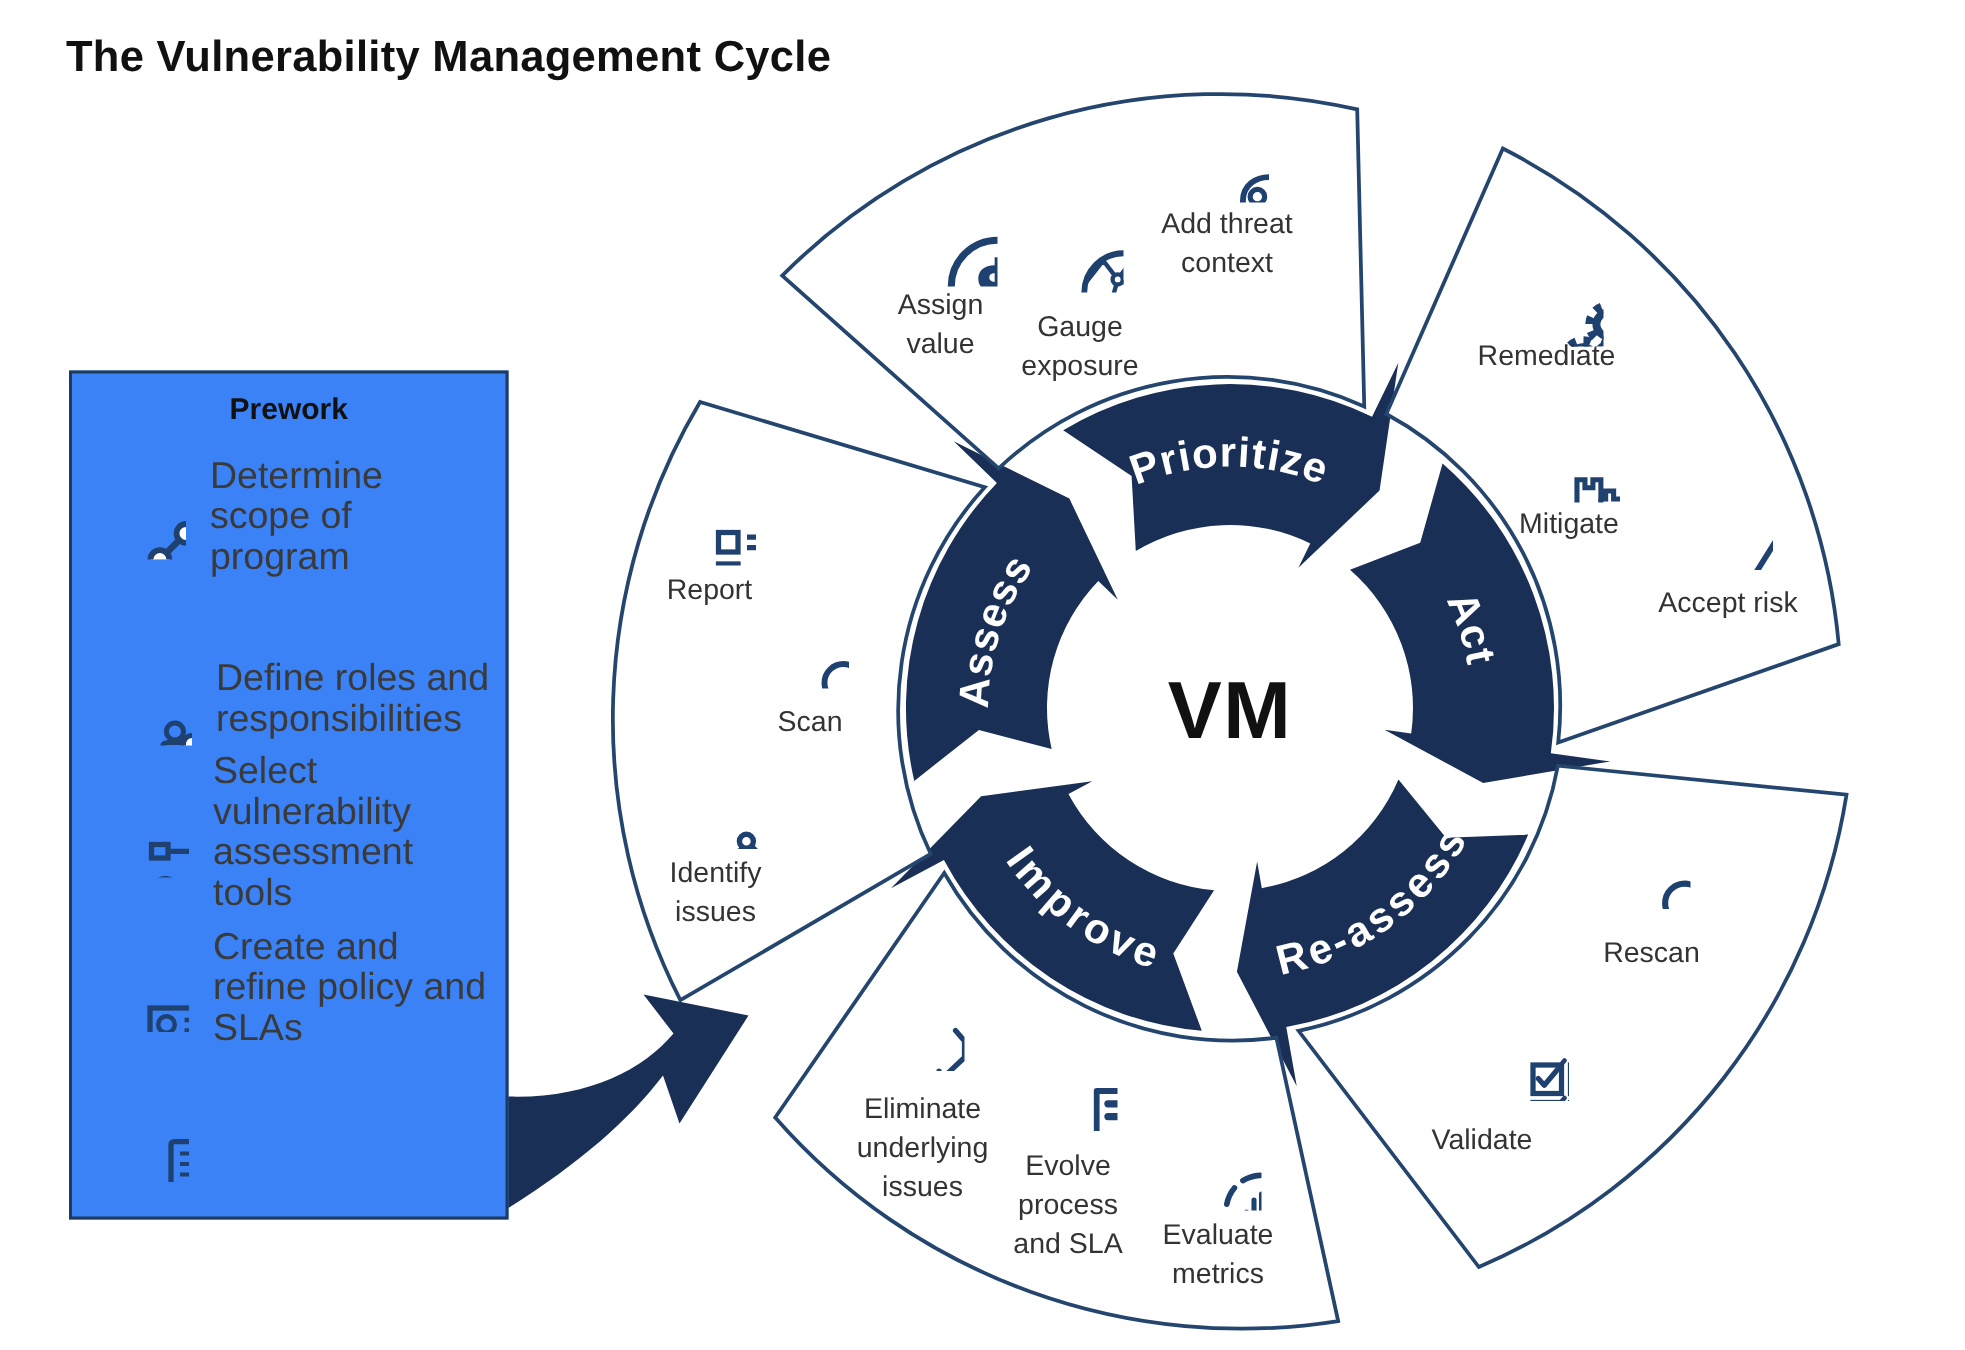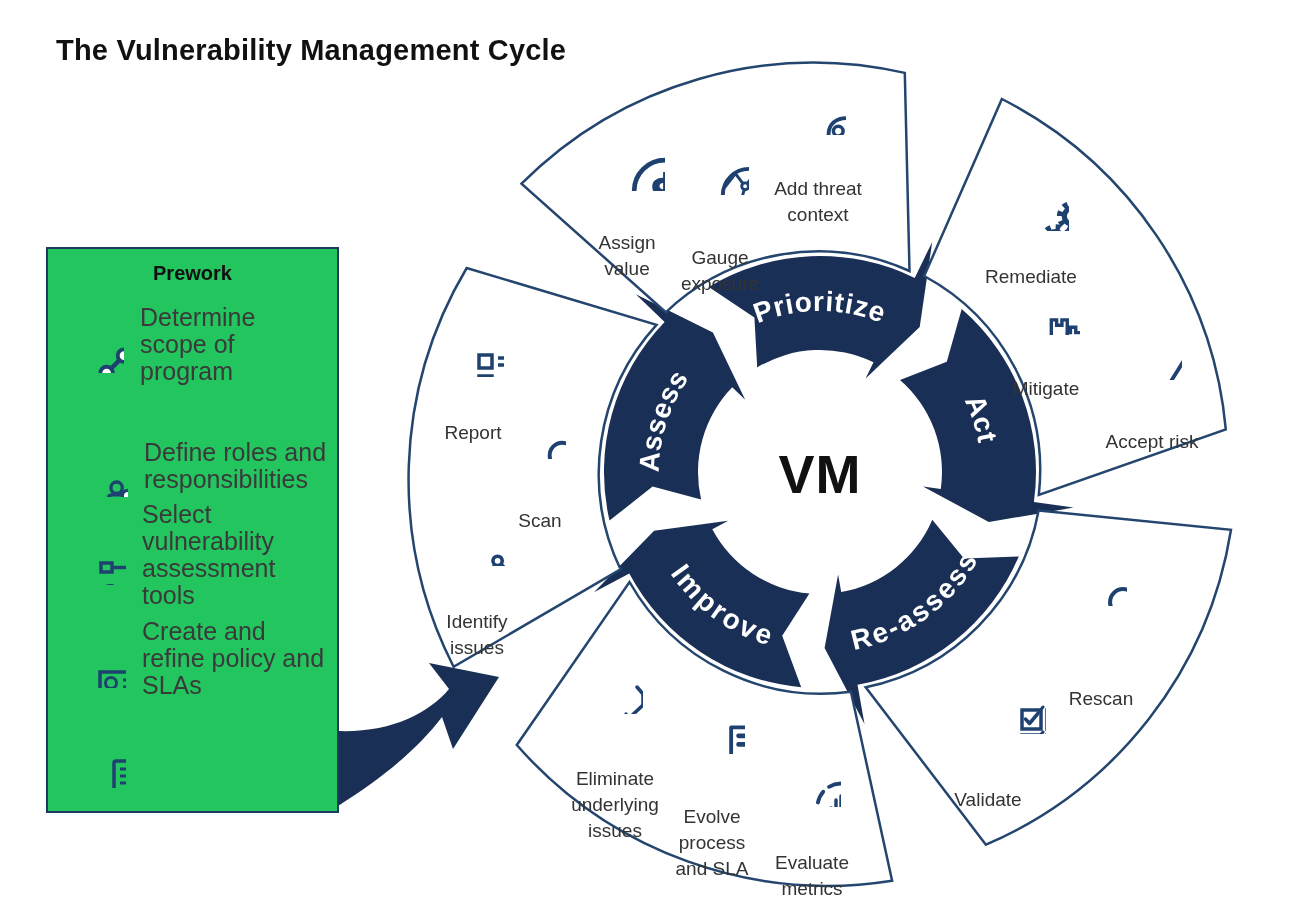--- a/index.html
+++ b/index.html
@@ -1,43 +1,43 @@
 <!DOCTYPE html>
 <html><head>
 <meta charset="utf-8">
 <style>
   html,body{margin:0;padding:0;background:#fff;}
   #stage{position:relative;width:1310px;height:900px;background:#fff;overflow:hidden;
          font-family:"Liberation Sans",sans-serif;}
-  #page-title{position:absolute;left:40px;top:18px;margin:16px;font-size:29px;font-weight:bold;
+  #page-title{position:absolute;left:40px;top:18px;margin:4px;font-size:29px;font-weight:bold;
               color:#111;letter-spacing:.2px;}
   
   #prework-box{position:absolute;left:46px;top:247px;width:293px;height:566px;
-               border:2px solid #1e3a5f;background:#22c55e;box-sizing:border-box;}
+               border:2px solid #1e3a5f;background:#3b82f6;box-sizing:border-box;}
   #prework-title{position:absolute;left:0;top:13px;width:100%;text-align:center;
                  font-size:20px;font-weight:bold;color:#111;}
   .pw-item{position:absolute;left:18px;width:262px;height:86px;display:flex;
            align-items:center;gap:16px;}
   .pw-icon{flex:0 0 auto;}
   .pw-label{font-size:25px;line-height:27px;color:#3a3a3a;}
   
   #wheel{position:absolute;left:0;top:0;}
   .band{fill:#1a2f55;}
   .petal{fill:#ffffff;stroke:#24456e;stroke-width:2.5px;}
   .bandlabel{fill:#ffffff;font-weight:bold;font-size:28px;letter-spacing:1.5px;
              text-anchor:middle;dominant-baseline:central;
              font-family:"Liberation Sans",sans-serif;}
   #vm-label{font-size:54px;font-weight:bold;fill:#111;text-anchor:middle;
             dominant-baseline:central;letter-spacing:1px;
             font-family:"Liberation Sans",sans-serif;}
   #swoosh-arrow{fill:#1a2f55;}
   
   .activity-icon{position:absolute;transform:translate(-50%,-50%);}
   .alabel{position:absolute;transform:translate(-50%,-50%);text-align:center;
-          font-size:19px;line-height:26px;color:#333;margin-top:39px;}
+          font-size:19px;line-height:26px;color:#333;}
   
   .ik{stroke:#1e4170;fill:none;stroke-linecap:round;stroke-linejoin:round;}
   .ikm{stroke:#1e4170;fill:none;stroke-linecap:butt;stroke-linejoin:miter;}
   .ifill{fill:#1e4170;stroke:none;}
   .iwhite{fill:#ffffff;}
   .gt{fill:none;stroke:#1e4170;stroke-width:7;stroke-dasharray:4.2 4.44;}
   .gr{fill:none;stroke:#1e4170;stroke-width:5;}
   .dollartext{font-size:46px;font-weight:bold;fill:#1e4170;text-anchor:middle;
               dominant-baseline:central;font-family:"DejaVu Sans",sans-serif;}
 </style>
@@ -262,21 +262,21 @@
     </svg>
   <div class="alabel" style="left:1046px;top:350px;width:100px">Mitigate</div>
   <svg class="activity-icon" style="left:1156px;top:350px" width="52" height="60" viewBox="-26 -30 52 60">
       <use href="#icon-lightning"></use>
     </svg>
   <div class="alabel" style="left:1152px;top:403px;width:130px">Accept risk</div>
 
   <svg class="activity-icon" style="left:1098px;top:577px" width="58" height="58" viewBox="-30 -30 60 60">
       <use href="#icon-magnifier"></use>
     </svg>
-  <div class="alabel" style="left:1101px;top:660px;width:100px">Rescan</div>
+  <div class="alabel" style="left:1101px;top:636px;width:100px">Rescan</div>
   <svg class="activity-icon" style="left:1016px;top:704px" width="60" height="60" viewBox="-30 -30 60 60">
       <use href="#icon-checkboxes"></use>
     </svg>
   <div class="alabel" style="left:988px;top:761px;width:110px">Validate</div>
 
   <svg class="activity-icon" style="left:613px;top:684px" width="60" height="60" viewBox="-30 -30 60 60">
       <use href="#icon-branch"></use>
     </svg>
   <div class="alabel" style="left:615px;top:766px;width:116px">Eliminate underlying issues</div>
   <svg class="activity-icon" style="left:713px;top:722px" width="64" height="64" viewBox="-30 -30 60 60">

